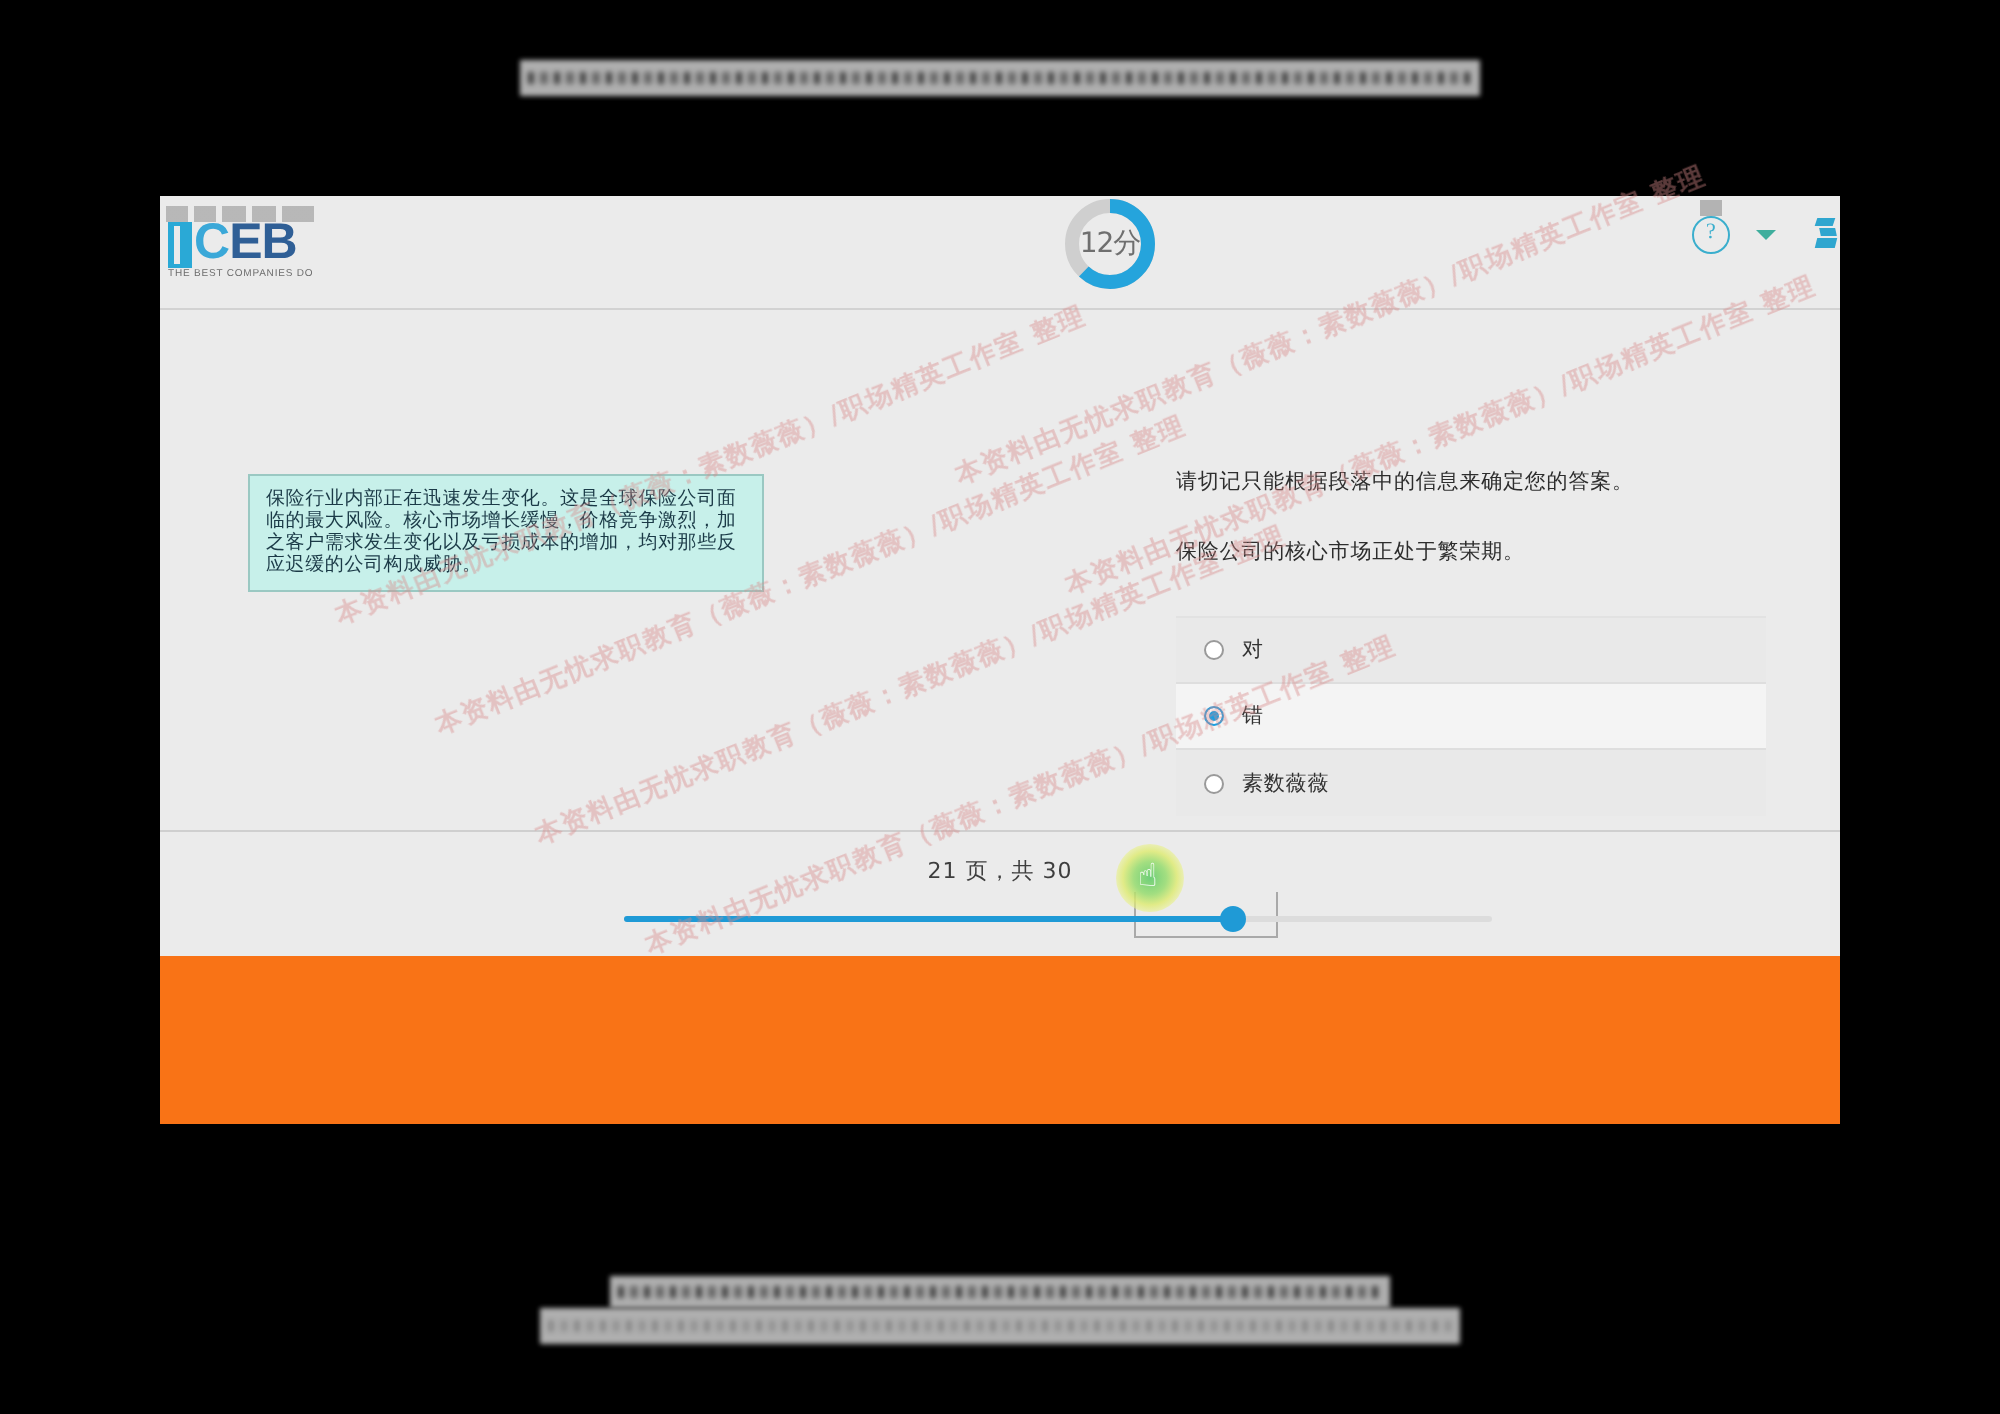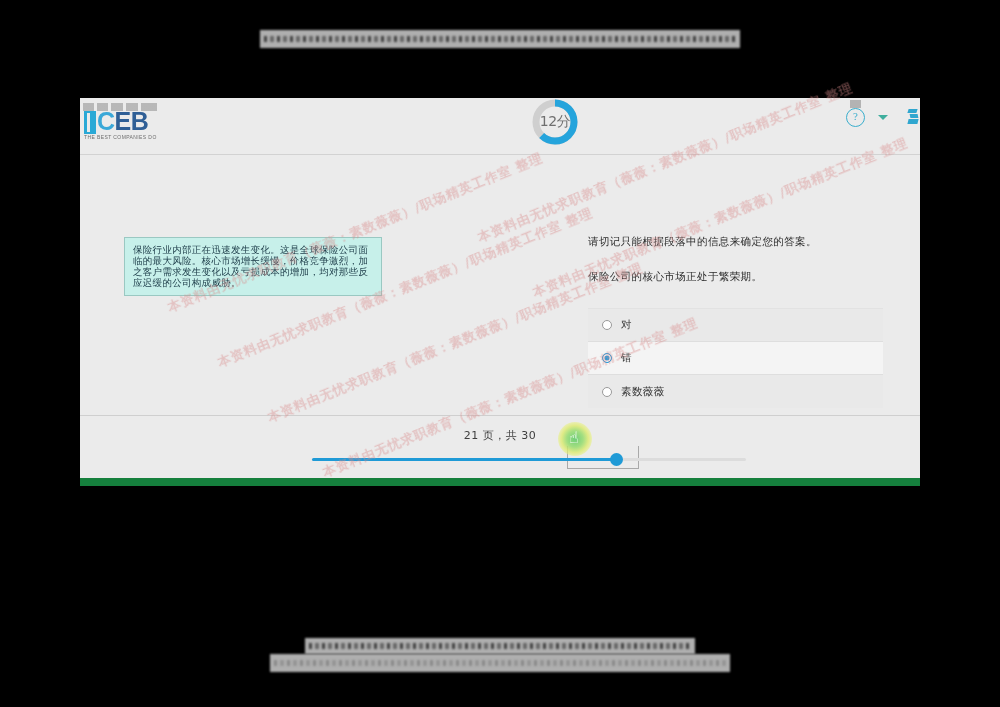--- a/index.html
+++ b/index.html
@@ -43,22 +43,22 @@
   #band-bottom-1 { left: 305px; top: 638px; width: 390px; height: 16px; }
   #band-bottom-2 { left: 270px; top: 654px; width: 460px; height: 18px; }
   #band-bottom-2 .rb-inner { opacity: 0.35; }
 
   
   #app-window {
     position: absolute;
     left: 80px;
     top: 98px;
     width: 840px;
-    height: 388px;
-    background: #15803d;
+    height: 464px;
+    background: #f97316;
     overflow: hidden;
   }
 
   
   #app-header {
     position: relative;
     height: 56px;
     background: #ebebeb;
     border-bottom: 1px solid #d2d2d2;
   }

